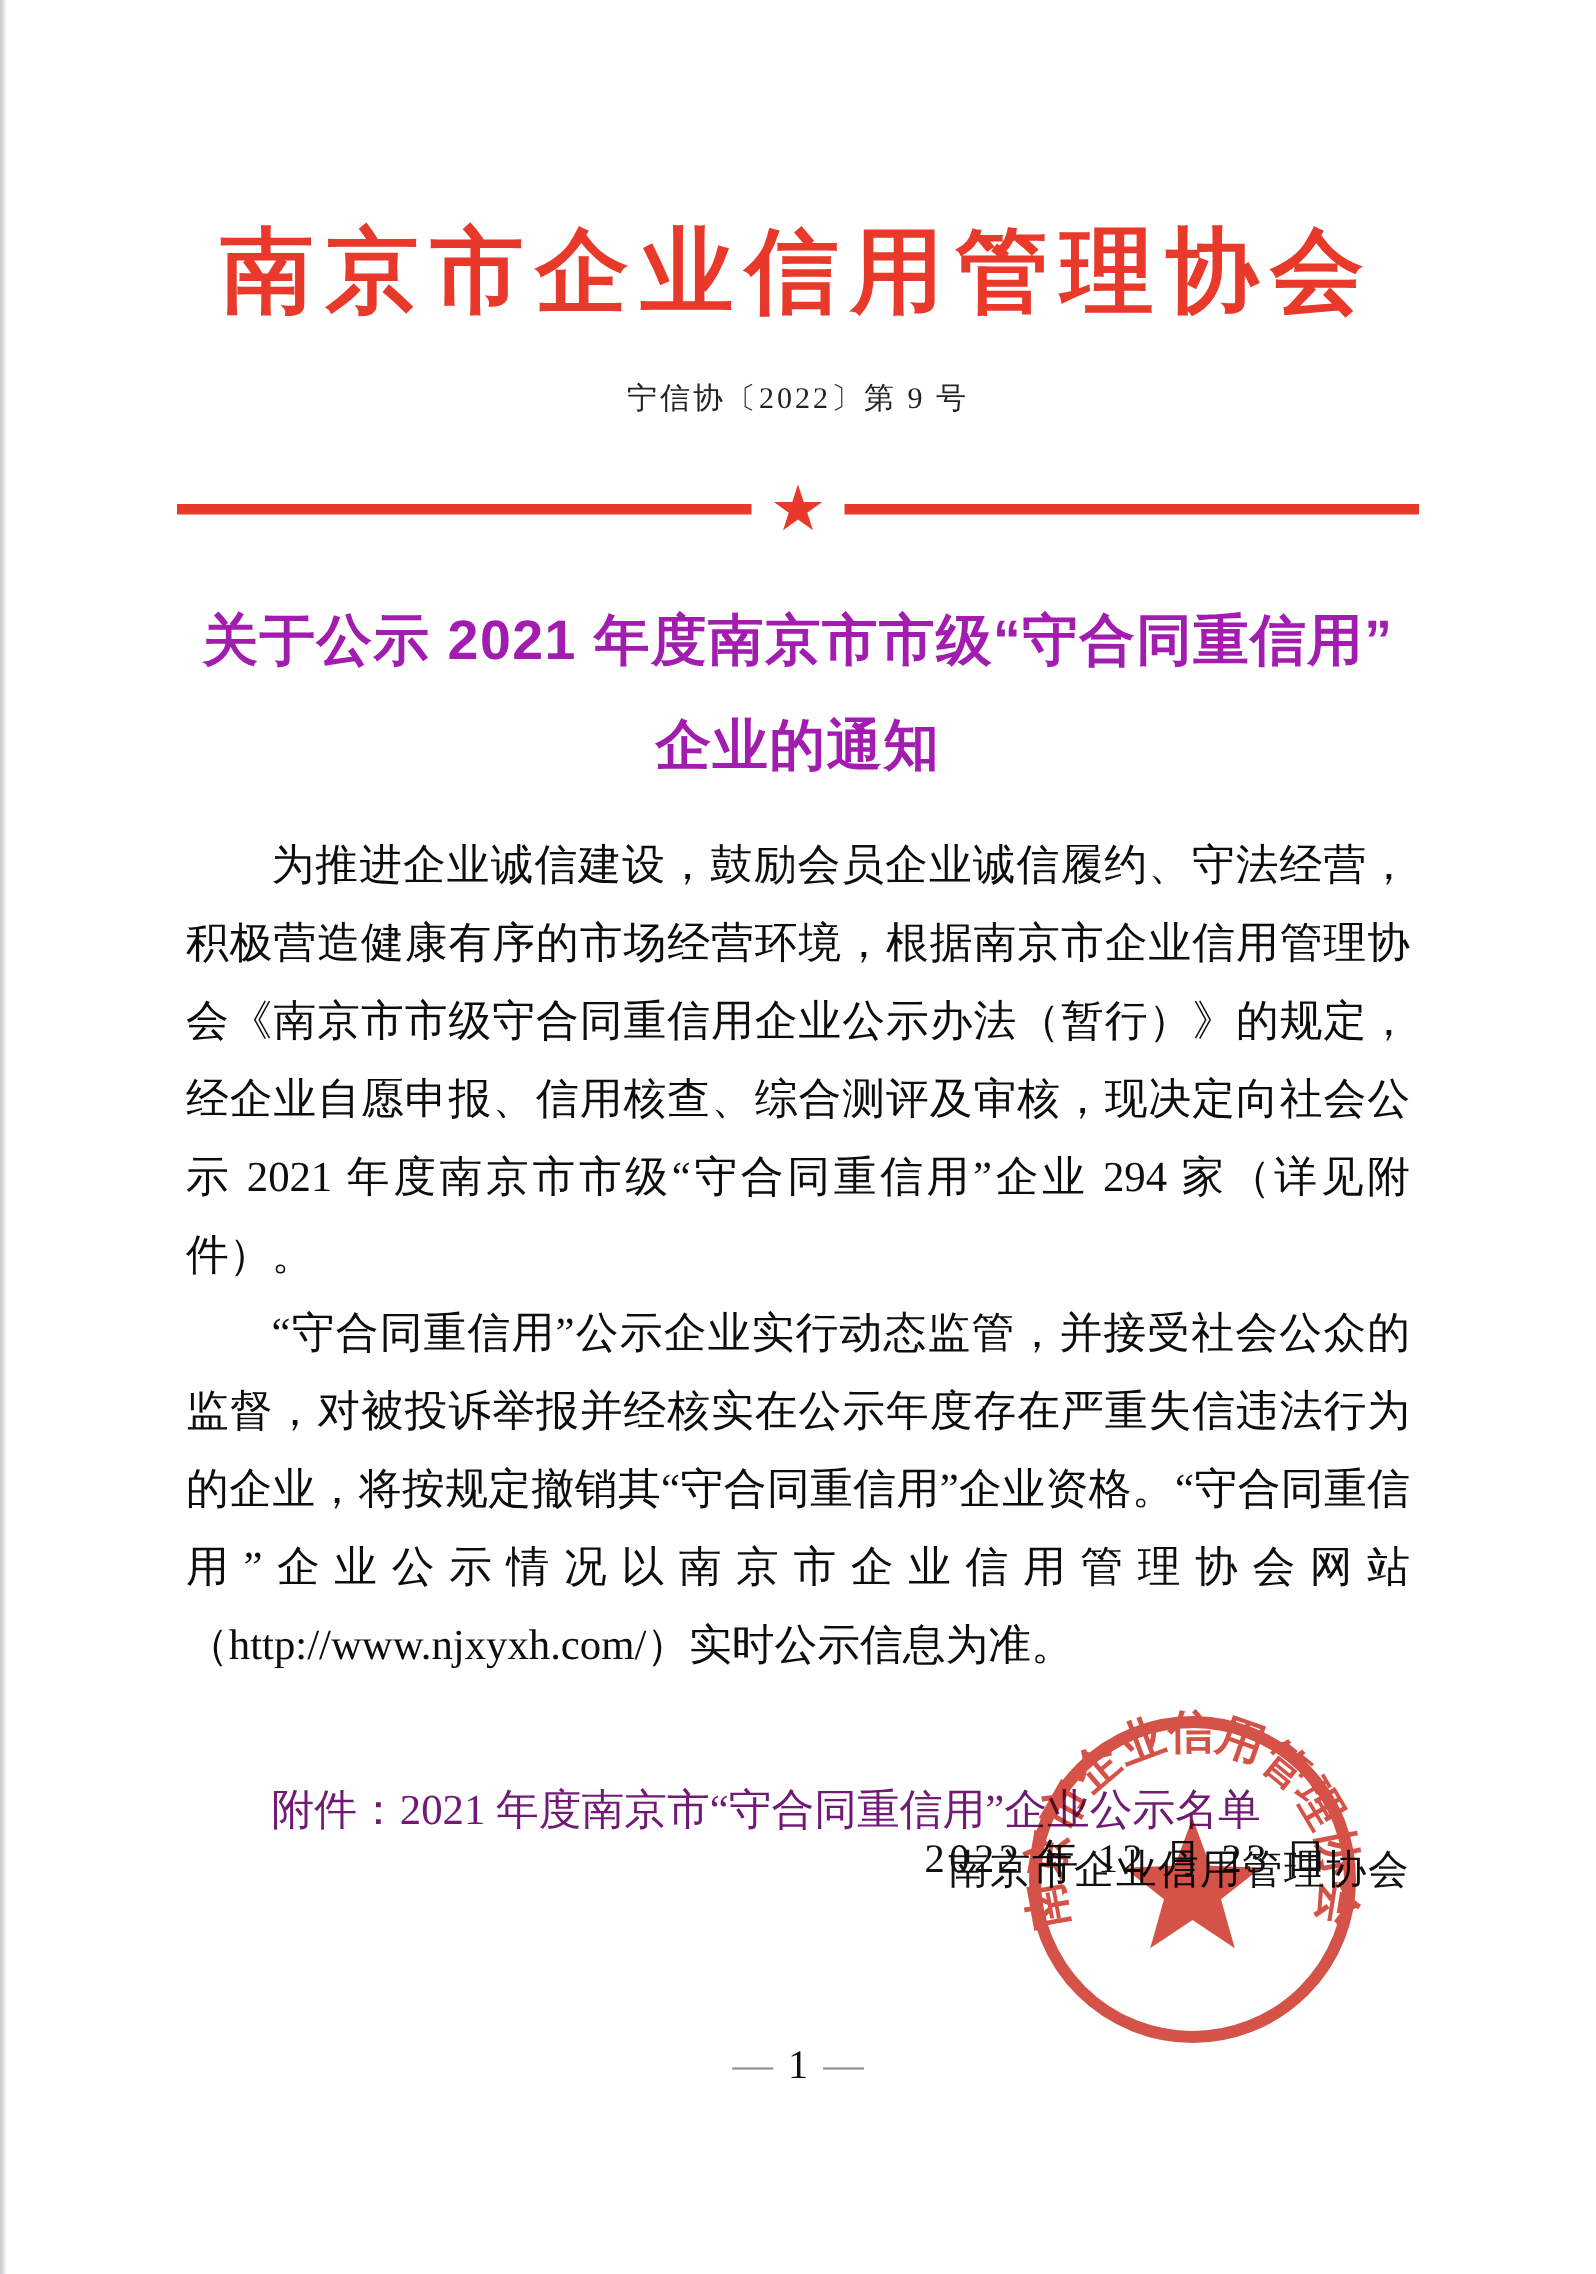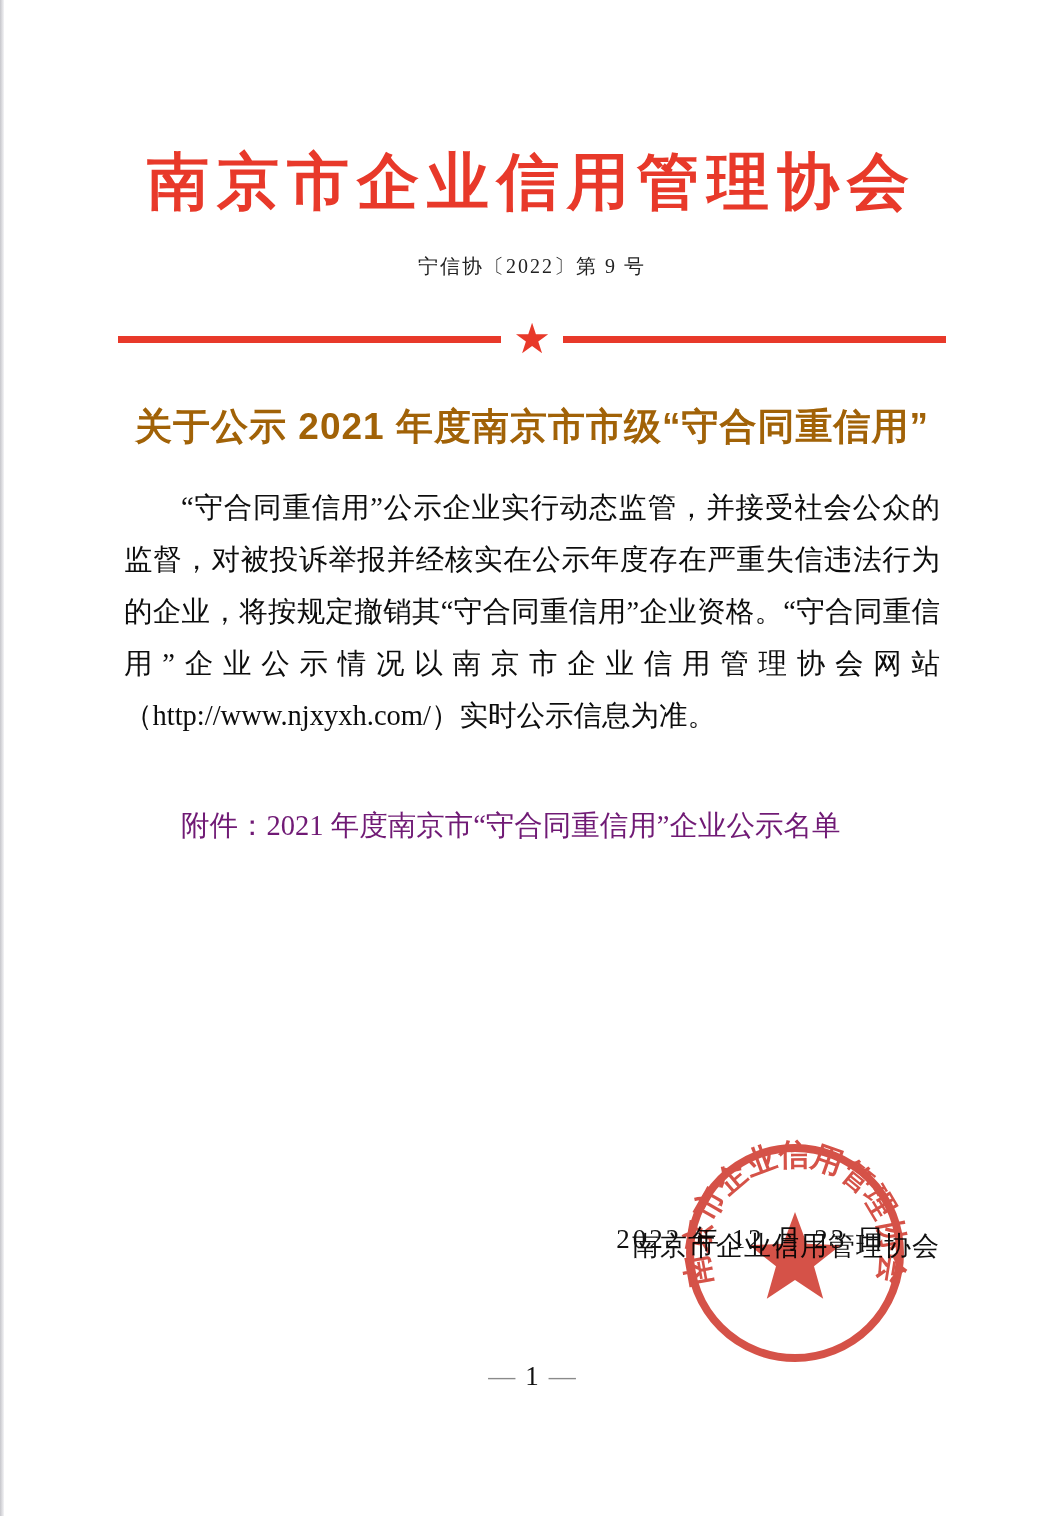--- a/index.html
+++ b/index.html
@@ -56,21 +56,21 @@
     margin: 0 12px;
     font-family: "DejaVu Sans", sans-serif;
   }
   .doc-heading {
     margin-top: 34px;
     text-align: center;
     font-family: "Liberation Sans", sans-serif;
     font-weight: bold;
     font-size: 37px;
     line-height: 70px;
-    color: #a16207;
+    color: #a21caf;
     letter-spacing: 1px;
   }
   .body-text {
     margin: 20px 124px 0;
     font-size: 28.5px;
     line-height: 52px;
     text-align: justify;
     color: #0d0d0d;
   }
   .body-text p {
@@ -137,23 +137,25 @@
   <div class="doc-number">宁信协〔2022〕第 9 号</div>
 
   <div class="rule">
     <div class="bar"></div>
     <div class="star">★</div>
     <div class="bar"></div>
   </div>
 
   <div class="doc-heading">
     <div>关于公示 2021 年度南京市市级“守合同重信用”</div>
+    <div>企业的通知</div>
   </div>
 
   <div class="body-text">
+    <p>为推进企业诚信建设，鼓励会员企业诚信履约、守法经营，积极营造健康有序的市场经营环境，根据南京市企业信用管理协会《南京市市级守合同重信用企业公示办法（暂行）》的规定，经企业自愿申报、信用核查、综合测评及审核，现决定向社会公示 2021 年度南京市市级“守合同重信用”企业 294 家（详见附件）。</p>
     <p>“守合同重信用”公示企业实行动态监管，并接受社会公众的监督，对被投诉举报并经核实在公示年度存在严重失信违法行为的企业，将按规定撤销其“守合同重信用”企业资格。“守合同重信用”企业公示情况以南京市企业信用管理协会网站（http://www.njxyxh.com/）实时公示信息为准。</p>
   </div>
 
   <div class="attachment">附件：2021 年度南京市“守合同重信用”企业公示名单</div>
 
   <div class="signature-org">南京市企业信用管理协会</div>
   <div class="signature-date">2022 年 12 月 23 日</div>
 
   <svg class="stamp" viewBox="0 0 234 234" xmlns="http://www.w3.org/2000/svg">
     <circle cx="117" cy="117" r="105" fill="none" stroke="#cf3a2e" stroke-width="8"></circle>

